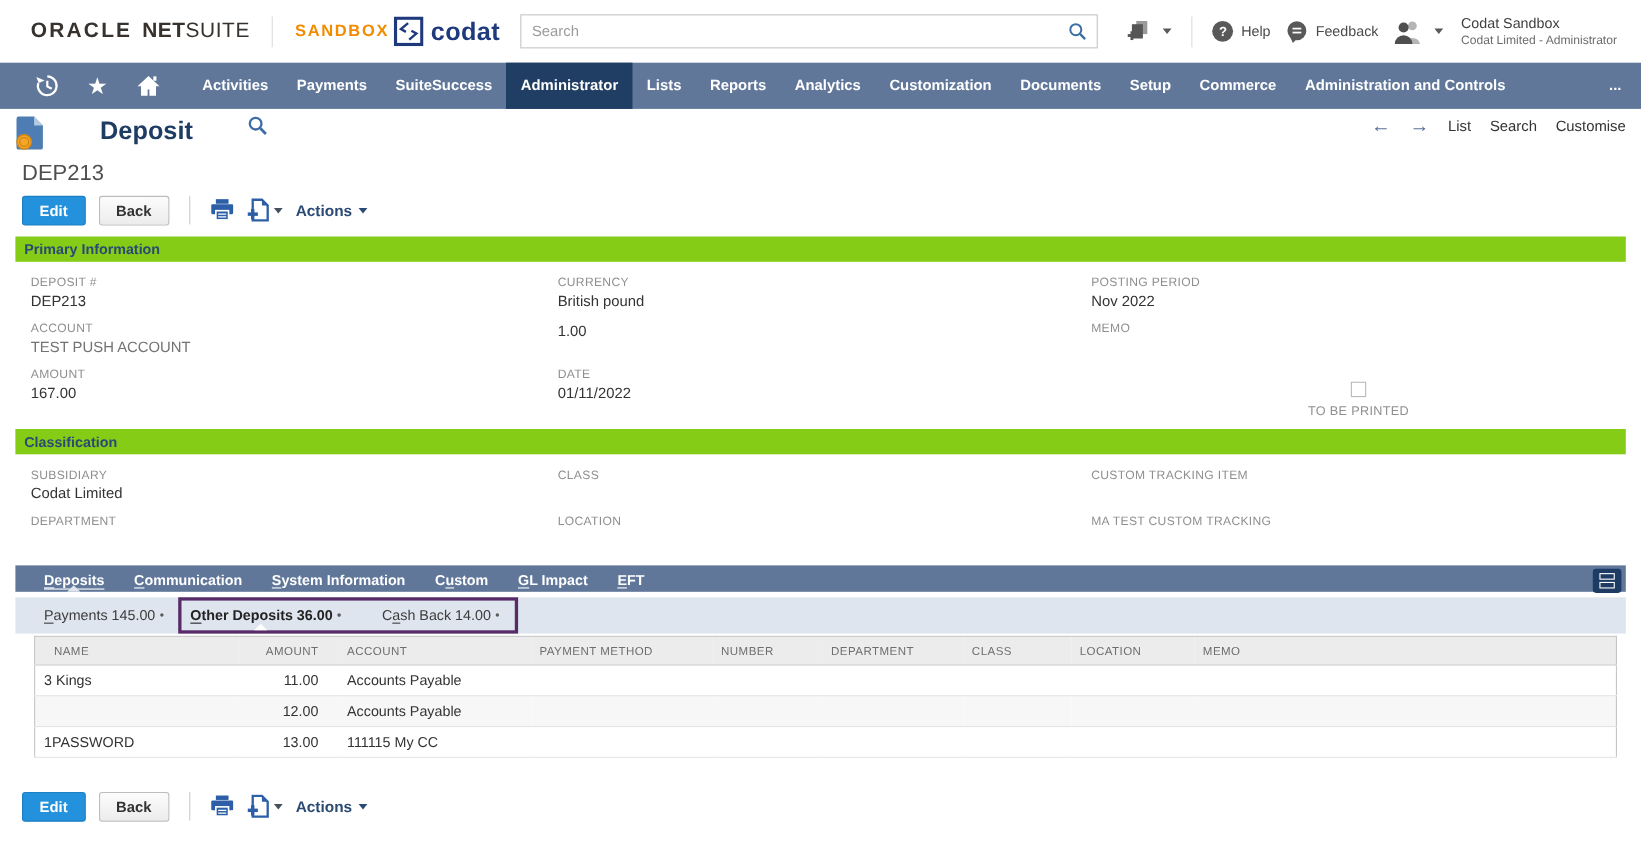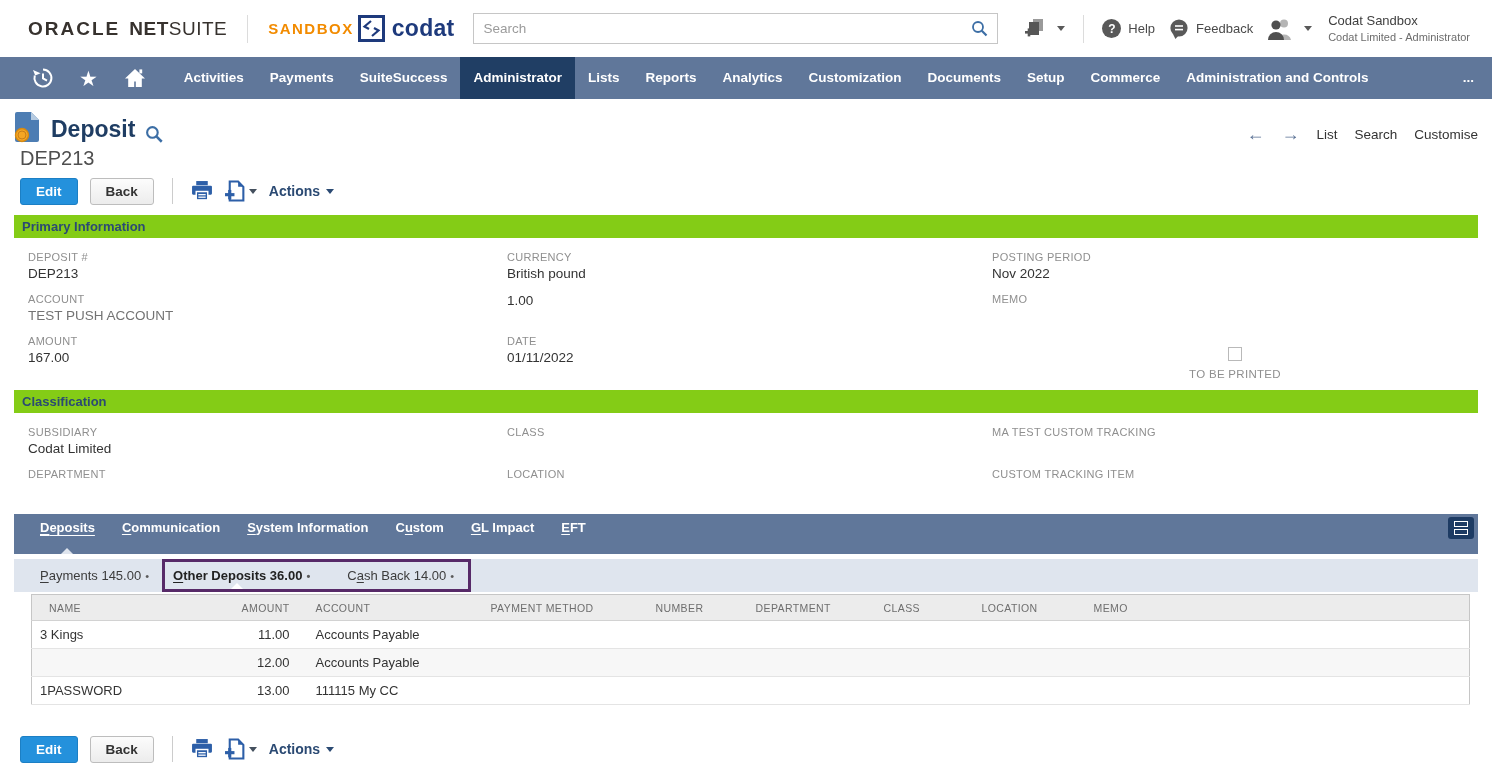--- a/index.html
+++ b/index.html
@@ -32,21 +32,21 @@
   .mainnav { height:42px; background:#60779a; display:flex; align-items:stretch; padding-left:32px; white-space:nowrap; }
   .nav-icons { display:flex; align-items:center; gap:25px; margin-right:24px; }
   .nav-ico { display:flex; align-items:center; cursor:pointer; }
   .star-glyph { color:#fff; font-size:21px; line-height:1; }
   .nav-item { color:#fff; font-weight:700; font-size:13.5px; line-height:42px; padding:0 13px; cursor:pointer; }
   .nav-item.active { background:#203e64; }
   .nav-ellipsis { color:#fff; font-weight:700; font-size:13.5px; line-height:42px; padding:0 18px; margin-left:auto; cursor:pointer; }
 
   
   .content { padding:0 14px; position:relative; }
-  .titlerow { display:flex; align-items:flex-end; height:38px; margin-top:6px; }
+  .titlerow { display:flex; align-items:flex-start; height:38px; margin-top:6px;gap:40px; }
   .titlerow h1 { font-size:23px; color:#1f3d63; font-weight:700; margin:0 0 0 10px; }
   .title-search { margin-left:10px; display:flex; cursor:pointer; }
   .title-links { margin-left:auto; display:flex; align-items:center; gap:17px; font-size:13.5px; color:#333; }
   .hist-arrow { color:#5c7396; font-size:18px; font-weight:700; cursor:pointer; line-height:1; }
   .tlink { cursor:pointer; }
   .recordid { font-size:20px; color:#4f4f4f; margin:4px 0 7px 6px; }
 
   .btnrow { display:flex; align-items:center; gap:12px; margin-left:6px; height:28px; }
   .btn { font-size:13.5px; font-weight:700; padding:5px 15px; border-radius:3px; cursor:pointer; font-family:inherit; }
   .btn-edit { background:#2491dc; border:1px solid #1c7fc4; color:#fff; }
@@ -62,21 +62,21 @@
   .fields-grid { display:grid; grid-template-columns:479px 485px 1fr; padding:13px 0 0 14px; }
   .field { height:42px; }
   .flabel { font-size:11px; color:#8f8f8f; letter-spacing:.3px; margin-bottom:3px; }
   .fvalue { font-size:13.5px; color:#333; min-height:16px; }
   .fvalue.link { color:#737373; cursor:pointer; }
   .checkbox-row { display:flex; align-items:center; gap:7px; margin-top:12px;flex-direction:column; }
   .checkbox { width:14px; height:14px; border:1px solid #b9b9b9; background:#fff; cursor:pointer; flex:none; }
   .cb-label { font-size:11.5px; color:#8f8f8f; letter-spacing:.3px; }
 
   
-  .tabbar { position:relative; height:40px; background:#60779a; display:flex; align-items:stretch; margin-top:4px; padding-left:26px; }
+  .tabbar { position:relative; height:24px; background:#60779a; display:flex; align-items:stretch; margin-top:4px; padding-left:26px; }
   .tab { position:relative; line-height:28px; color:#fff; font-weight:700; font-size:13px; margin-right:27px; cursor:pointer; white-space:nowrap; }
   .akey { text-decoration:underline; text-underline-offset:2px; }
   .tab.active .tab-text { text-decoration:underline; text-underline-offset:3px; }
   .tab.active::after { content:""; position:absolute; bottom:0; left:50%; transform:translateX(-50%);
     border-left:6px solid transparent; border-right:6px solid transparent; border-bottom:6px solid #dfe5ee; }
   .rows-btn { position:absolute; right:4px; top:3px; width:26px; height:22px; background:#1d3b63; border-radius:3px;
     display:flex; flex-direction:column; gap:2px; align-items:center; justify-content:center; cursor:pointer; }
   .rows-btn span { width:14px; height:6px; border:1.5px solid #fff; background:transparent; }
 
   .subtabrow { position:relative; height:33px; background:#dfe5ee; display:flex; align-items:stretch; margin-top:5px; padding-left:26px; font-size:13px; color:#3c3c3c; }
@@ -316,25 +316,25 @@
           <div class="flabel">CLASS</div>
           <div class="fvalue"></div>
         </div>
         <div class="field">
           <div class="flabel">LOCATION</div>
           <div class="fvalue"></div>
         </div>
       </div>
       <div class="fcol">
         <div class="field">
+          <div class="flabel">CUSTOM TRACKING ITEM</div>
+          <div class="fvalue"></div>
+        </div>
+        <div class="field">
           <div class="flabel">MA TEST CUSTOM TRACKING</div>
-          <div class="fvalue"></div>
-        </div>
-        <div class="field">
-          <div class="flabel">CUSTOM TRACKING ITEM</div>
           <div class="fvalue"></div>
         </div>
       </div>
     </div>
   </section>
 
   <div class="tabbar">
     <a class="tab active"><span class="tab-text"><span></span><span class="akey">D</span><span>eposits</span></span></a>
     <a class="tab"><span class="tab-text"><span></span><span class="akey">C</span><span>ommunication</span></span></a>
     <a class="tab"><span class="tab-text"><span></span><span class="akey">S</span><span>ystem Information</span></span></a>

